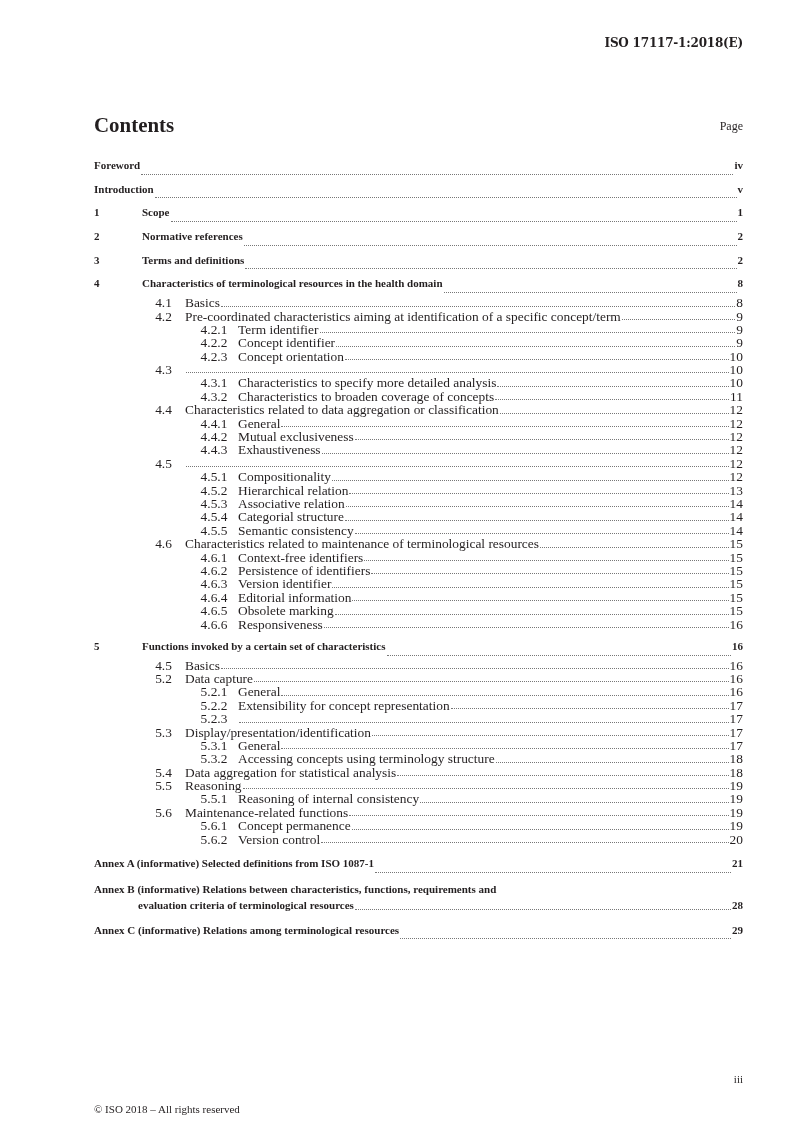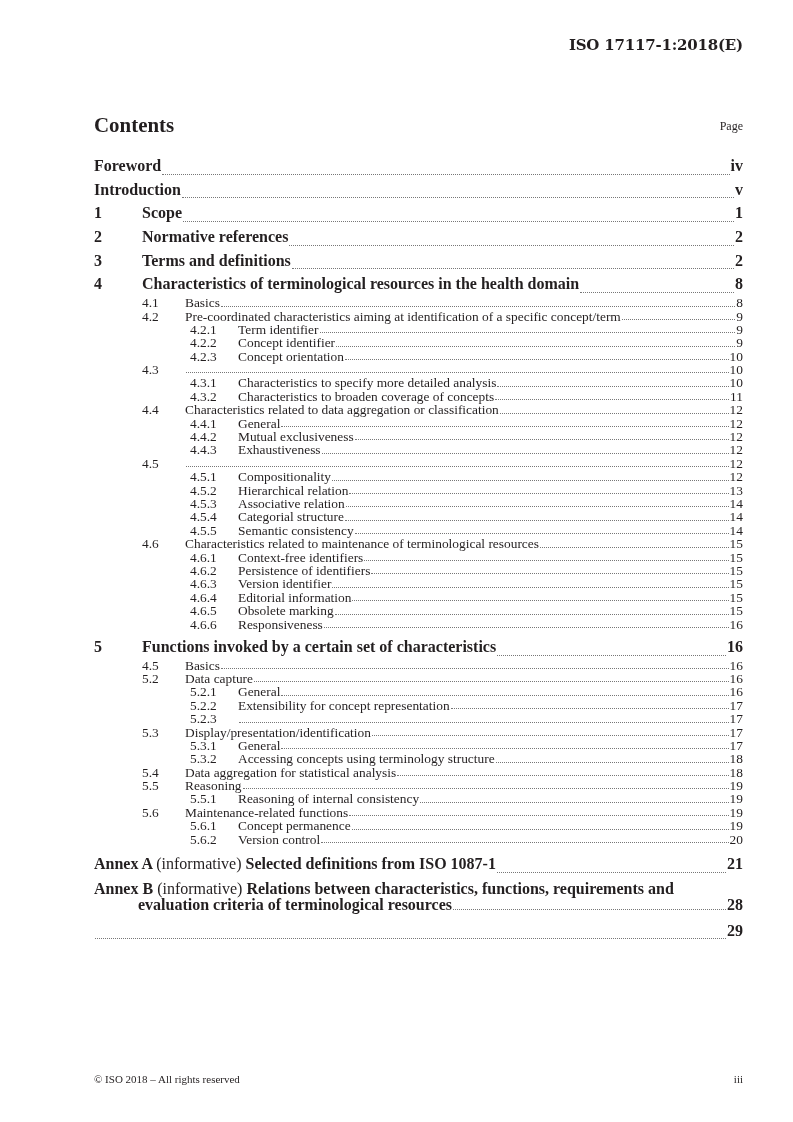--- a/index.html
+++ b/index.html
@@ -3,60 +3,60 @@
   <meta charset="utf-8">
   <style>
     html, body { margin: 0; padding: 0; background: #ffffff; }
     body {
       width: 793px; height: 1122px; position: relative; overflow: hidden;
       font-family: "DejaVu Serif", "Liberation Serif", serif;
       color: #231f20;
     }
     .doc-id {
       position: absolute; right: 50px; top: 36px;
-      font-family: "DejaVu Serif", serif; font-weight: bold; font-size: 15px;
+      font-family: "DejaVu Serif", serif; font-weight: bold; font-size: 12px;
       letter-spacing: -0.2px;
     }
     .contents-title {
       position: absolute; left: 94px; top: 112px;
       font-family: "Liberation Serif", serif; font-weight: bold; font-size: 22px;
       transform: scaleX(0.95); transform-origin: left;
     }
     .page-label {
       position: absolute; right: 50px; top: 119px;
       font-family: "Liberation Serif", serif; font-size: 12px;
     }
     .toc {
       position: absolute; left: 94px; top: 154px; width: 649px;
       font-family: "Liberation Serif", serif;
     }
     .row {
       display: flex; align-items: baseline; font-size: 13.4px;
       line-height: 13.4px; height: 13.4px; white-space: nowrap;
     }
-    .row.top { font-weight: bold; font-size: 16px; height: 23.7px; line-height: 23.7px; }
+    .row.top { font-weight: bold; font-size: 11px; height: 23.7px; line-height: 23.7px; }
     .row.l2 { padding-left: 48px; }
     .row.l3 { padding-left: 96px; }
     .num { display: inline-block; flex: none; }
     .row.top .num { width: 48px; }
-    .row.l2 .num { width: 43px; }
-    .row.l3 .num { width: 48px; }
+    .row.l2 .num { width: 43px; text-align: center; }
+    .row.l3 .num { width: 48px; text-align: center; }
     .title { flex: none; }
     .dots {
       flex: 1 1 auto; margin: 0 1px; align-self: flex-end;
       border-bottom: 1px dotted #777; height: 0; margin-bottom: 3px;
     }
     .pg { flex: none; text-align: right; }
     .annex-prefix { font-weight: bold; }
-    .annex-info { font-weight: normal; margin-top: 17px; }
+    .annex-info { font-weight: bold; margin-top: 17px; }
     .row.annex-two { height: 34px; line-height: 15px; display: block; position: relative; }
     .annex-two .line1 { display: block; }
     .annex-two .line2wrap { display: flex; align-items: flex-end; padding-left: 44px; }
     .footer-left {
-      position: absolute; left: 94px; top: 1073px;
+      position: absolute; left: 94px; top: 1103px;
       font-family: "Liberation Serif", serif; font-size: 11px;
     }
     .footer-right {
       position: absolute; right: 50px; top: 1073px;
       font-family: "Liberation Serif", serif; font-size: 11px;
     }
   </style>
 </head>
 <body>
 
@@ -345,19 +345,20 @@
     </div>
     <div class="row top annex-two" style="height: 38px;">
       <span class="line1" style="line-height:16px;height:16px;margin-top:5px"><span class="annex-prefix">Annex B</span> <span class="annex-info">(informative)</span> <span>Relations between characteristics, functions, requirements and</span></span>
       <span class="line2wrap" style="line-height:16px;height:16px">
         <span class="title">evaluation criteria of terminological resources</span>
         <span class="dots"></span>
         <span class="pg">28</span>
       </span>
     </div>
     <div class="row top">
+      <span class="title"><span class="annex-prefix">Annex C</span> <span class="annex-info">(informative)</span> <span>Relations among terminological resources</span></span>
       <span class="dots"></span>
       <span class="pg">29</span>
     </div>
   </div>
 
 <div class="footer-left">© ISO 2018 – All rights reserved</div>
 <div class="footer-right">iii</div>
 
 </body></html>

